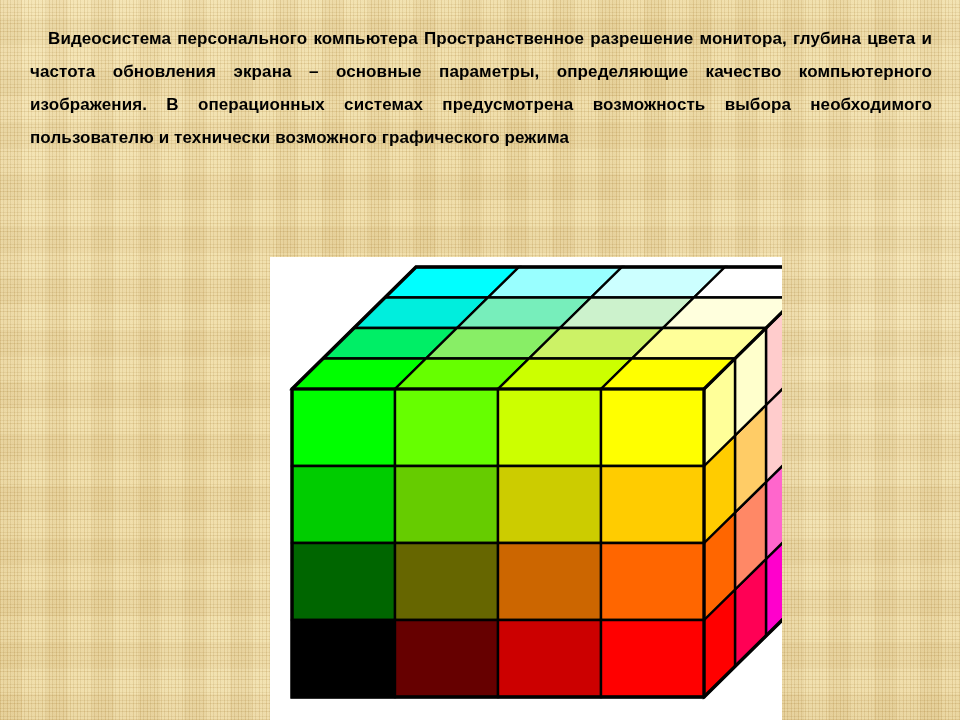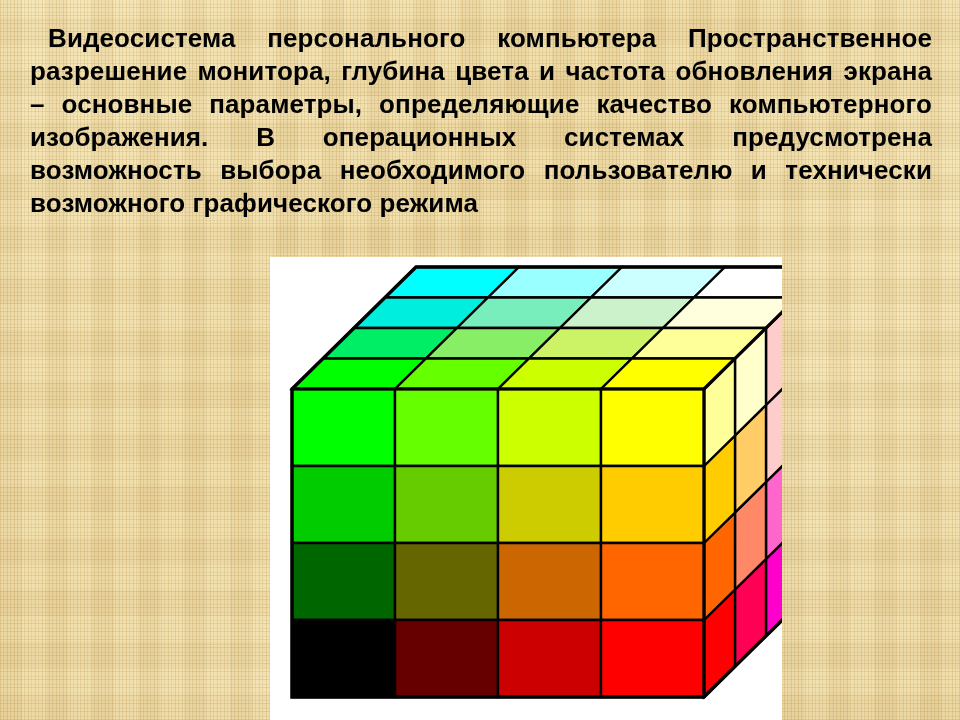--- a/index.html
+++ b/index.html
@@ -54,21 +54,21 @@
   }
 
   
   #text-block {
     position: absolute;
     left: 30px;
     top: 22px;
     width: 902px;
     color: #000000;
     font-weight: bold;
-    font-size: 26px;
+    font-size: 17px;
     line-height: 33px;
     text-align: justify;
     text-indent: 18px;
     letter-spacing: 0.1px;
     -webkit-font-smoothing: antialiased;
   }
   #text-block > span {
     display: block;
   }
 

